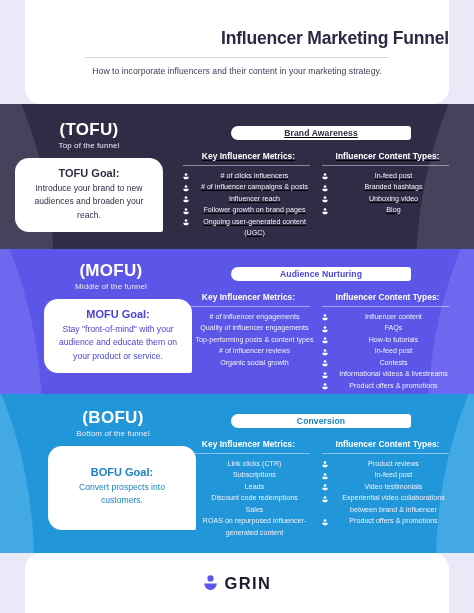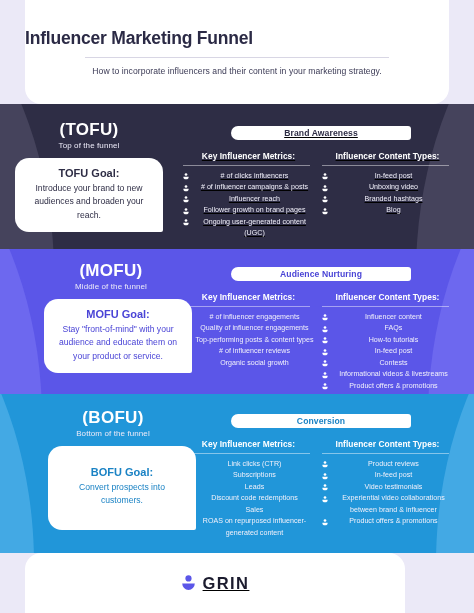--- a/index.html
+++ b/index.html
@@ -28,21 +28,21 @@
     width: 424px;
     height: 104px;
     background: #ffffff;
     border-bottom-left-radius: 16px;
     border-bottom-right-radius: 16px;
   }
   .header-title {
     position: absolute;
     left: 0; right: 0;
     top: 28px;
-    text-align: left;
+    text-align: right;
     font-size: 17.5px;
     font-weight: bold;
     color: #2b2a45;
     letter-spacing: -0.2px;
   }
   .header-rule {
     position: absolute;
     left: 60px;
     right: 60px;
     top: 57px;
@@ -193,30 +193,29 @@
     top: 2.2px;
     width: 6px;
     height: 7px;
   }
 
   
   .footer {
     position: absolute;
     left: 25px;
     top: 553px;
-    width: 380px;
+    width: 424px;
     height: 60px;
     background: #ffffff;
     border-top-left-radius: 16px;
     border-top-right-radius: 16px;
     display: flex;
     align-items: center;
     justify-content: center;
     gap: 7px;
-    text-decoration: underline;
   }
   .brand-mark { width: 15px; height: 17px; }
   .brand-word {
     font-size: 16.5px;
     font-weight: bold;
     color: #1b1b2e;
     letter-spacing: 1.4px;
   }
 </style>
 </head>
@@ -279,25 +278,25 @@
             <div class="col-head">Influencer Content Types:</div>
             <div class="col-rule"></div>
             <ul class="items">
                 <li><span class="bullet"><svg viewBox="0 0 6 7" width="6" height="7" aria-hidden="true">
                       <circle cx="3" cy="1.5" r="1.35" fill="#ffffff"></circle>
                       <path d="M0.35 3.7 H5.65 A2.65 2.65 0 0 1 0.35 3.7 Z" fill="#ffffff"></path>
                     </svg></span><span>In-feed post</span></li>
                 <li><span class="bullet"><svg viewBox="0 0 6 7" width="6" height="7" aria-hidden="true">
                       <circle cx="3" cy="1.5" r="1.35" fill="#ffffff"></circle>
                       <path d="M0.35 3.7 H5.65 A2.65 2.65 0 0 1 0.35 3.7 Z" fill="#ffffff"></path>
+                    </svg></span><span>Branded hashtags</span></li>
+                <li><span class="bullet"><svg viewBox="0 0 6 7" width="6" height="7" aria-hidden="true">
+                      <circle cx="3" cy="1.5" r="1.35" fill="#ffffff"></circle>
+                      <path d="M0.35 3.7 H5.65 A2.65 2.65 0 0 1 0.35 3.7 Z" fill="#ffffff"></path>
                     </svg></span><span>Unboxing video</span></li>
-                <li><span class="bullet"><svg viewBox="0 0 6 7" width="6" height="7" aria-hidden="true">
-                      <circle cx="3" cy="1.5" r="1.35" fill="#ffffff"></circle>
-                      <path d="M0.35 3.7 H5.65 A2.65 2.65 0 0 1 0.35 3.7 Z" fill="#ffffff"></path>
-                    </svg></span><span>Branded hashtags</span></li>
                 <li><span class="bullet"><svg viewBox="0 0 6 7" width="6" height="7" aria-hidden="true">
                       <circle cx="3" cy="1.5" r="1.35" fill="#ffffff"></circle>
                       <path d="M0.35 3.7 H5.65 A2.65 2.65 0 0 1 0.35 3.7 Z" fill="#ffffff"></path>
                     </svg></span><span>Blog</span></li>
               </ul>
           </div>
         </div>
       </div>
 
     </div>

